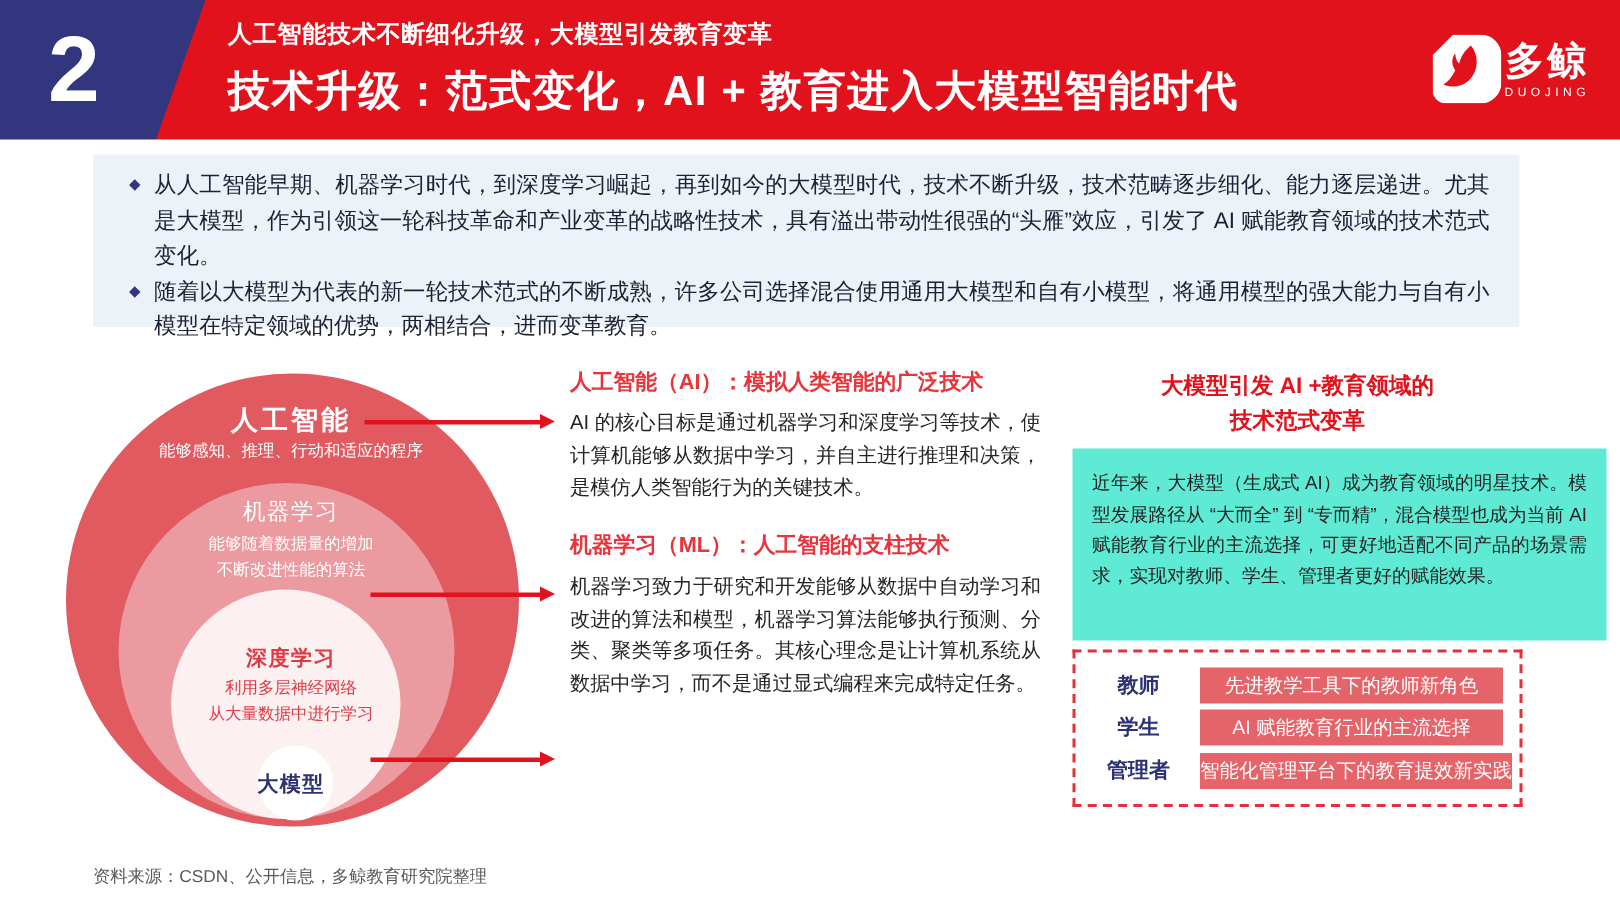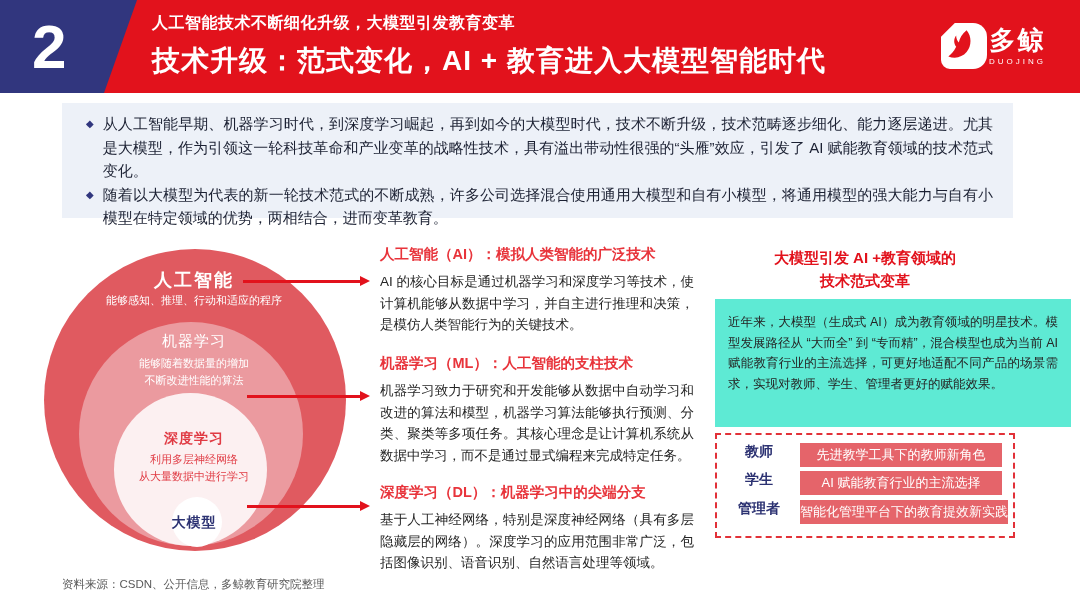--- a/index.html
+++ b/index.html
@@ -11,21 +11,21 @@
   .header-red { position:absolute; top:0; left:0; width:1080px; height:93px; background:#e2121c; }
   .header-navy {
     position:absolute; top:0; left:0; width:140px; height:93px; background:#31367e;
     clip-path:polygon(0 0,137px 0,104px 93px,0 93px);
     display:flex; align-items:center;
   }
   .slide-number { color:#fff; font-size:62px; font-weight:bold; line-height:1; padding-left:32px; }
   .header-text { position:absolute; left:152px; top:13px; color:#fff; }
   .header-sub { font-size:16px; font-weight:700; letter-spacing:0.5px; }
   .header-title { font-size:28px; font-weight:bold; margin-top:8px; letter-spacing:1px; }
-  .logo { position:absolute; right:34px; top:23px; display:flex; align-items:center; gap:2px; }
+  .logo { position:absolute; right:20px; top:23px; display:flex; align-items:center; gap:2px; }
   .logo-mark {
     width:46px; height:46px; background:#ffffff; border-radius:9px 14px 14px 9px;
     clip-path:polygon(30% 0,100% 0,100% 100%,0 100%,0 30%);
     display:flex; align-items:center; justify-content:center;
   }
   .logo-mark svg { width:40px; height:40px; }
   .logo-text { display:flex; flex-direction:column; align-items:center; color:#fff; }
   .logo-cn { font-size:26px; font-weight:bold; letter-spacing:2px; line-height:1.1; }
   .logo-en { font-size:8px; letter-spacing:3px; margin-top:2px; }
   
@@ -71,21 +71,21 @@
   .rc-box {
     position:absolute; left:715px; top:299px; width:356px; height:128px;
     background:#5eead4; box-sizing:border-box; padding:13px 13px;
     font-size:12.5px; line-height:20.5px; color:#252525; text-align:justify;
   }
   .rc-table {
     position:absolute; left:715px; top:433px; width:300px; height:105px;
     border:2px dashed #e23138; box-sizing:border-box; padding:8px 11px;
     display:flex; flex-direction:column; justify-content:space-between;
   }
-  .rc-row { display:flex; height:40px; }
+  .rc-row { display:flex; align-items:center; height:40px; }
   .rc-role { width:62px; text-align:center; color:#2c3272; font-weight:bold; font-size:14px; flex:none; }
   .rc-val {
     flex:1; margin-left:10px; background:#e5646a; color:#fff; font-size:13px; height:24px;
     display:flex; align-items:center; justify-content:center; white-space:nowrap;
   }
   
   .footer-source { position:absolute; left:62px; top:577px; font-size:11.5px; color:#595959; }
 </style>
 </head>
 <body>
@@ -151,24 +151,20 @@
   <div class="arrow a3"></div>
 
   <div class="def-block d1">
     <div class="def-heading">人工智能（AI）：模拟人类智能的广泛技术</div>
     <div class="def-body">AI 的核心目标是通过机器学习和深度学习等技术，使计算机能够从数据中学习，并自主进行推理和决策，是模仿人类智能行为的关键技术。</div>
   </div>
   <div class="def-block d2">
     <div class="def-heading">机器学习（ML）：人工智能的支柱技术</div>
     <div class="def-body">机器学习致力于研究和开发能够从数据中自动学习和改进的算法和模型，机器学习算法能够执行预测、分类、聚类等多项任务。其核心理念是让计算机系统从数据中学习，而不是通过显式编程来完成特定任务。</div>
   </div>
-  <div class="def-block d3">
-    <div class="def-heading">深度学习（DL）：机器学习中的尖端分支</div>
-    <div class="def-body">基于人工神经网络，特别是深度神经网络（具有多层隐藏层的网络）。深度学习的应用范围非常广泛，包括图像识别、语音识别、自然语言处理等领域。</div>
-  </div>
 
   <div class="rc-heading">
     <div>大模型引发 AI +教育领域的</div>
     <div>技术范式变革</div>
   </div>
   <div class="rc-box">近年来，大模型（生成式 AI）成为教育领域的明星技术。模型发展路径从 “大而全” 到 “专而精”，混合模型也成为当前 AI 赋能教育行业的主流选择，可更好地适配不同产品的场景需求，实现对教师、学生、管理者更好的赋能效果。</div>
 
   <div class="rc-table">
     <div class="rc-row">
       <span class="rc-role">教师</span>

